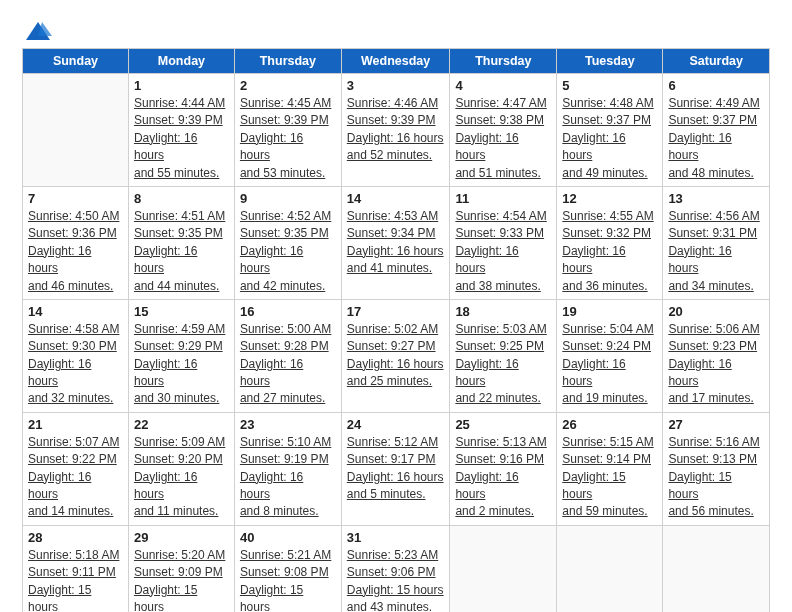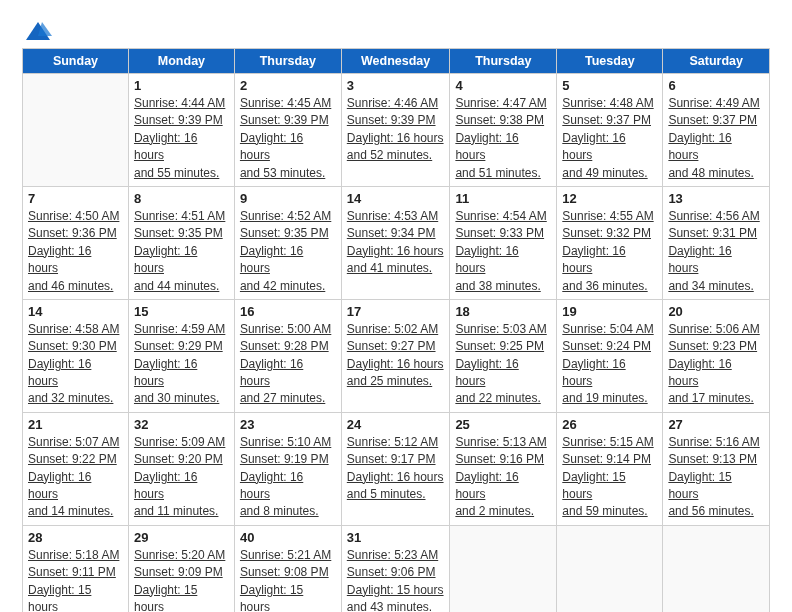--- a/index.html
+++ b/index.html
@@ -223,21 +223,21 @@
             <span class="day-num">20</span>
             <div class="day-info">Sunrise: 5:06 AM<br>Sunset: 9:23 PM<br>Daylight: 16 hours<br>and 17 minutes.</div>
           </td>
         </tr>
         <tr>
           <td>
             <span class="day-num">21</span>
             <div class="day-info">Sunrise: 5:07 AM<br>Sunset: 9:22 PM<br>Daylight: 16 hours<br>and 14 minutes.</div>
           </td>
           <td>
-            <span class="day-num">32</span>
+            <span class="day-num">22</span>
             <div class="day-info">Sunrise: 5:09 AM<br>Sunset: 9:20 PM<br>Daylight: 16 hours<br>and 11 minutes.</div>
           </td>
           <td>
             <span class="day-num">23</span>
             <div class="day-info">Sunrise: 5:10 AM<br>Sunset: 9:19 PM<br>Daylight: 16 hours<br>and 8 minutes.</div>
           </td>
           <td>
             <span class="day-num">24</span>
             <div class="day-info">Sunrise: 5:12 AM<br>Sunset: 9:17 PM<br>Daylight: 16 hours<br>and 5 minutes.</div>
           </td>

